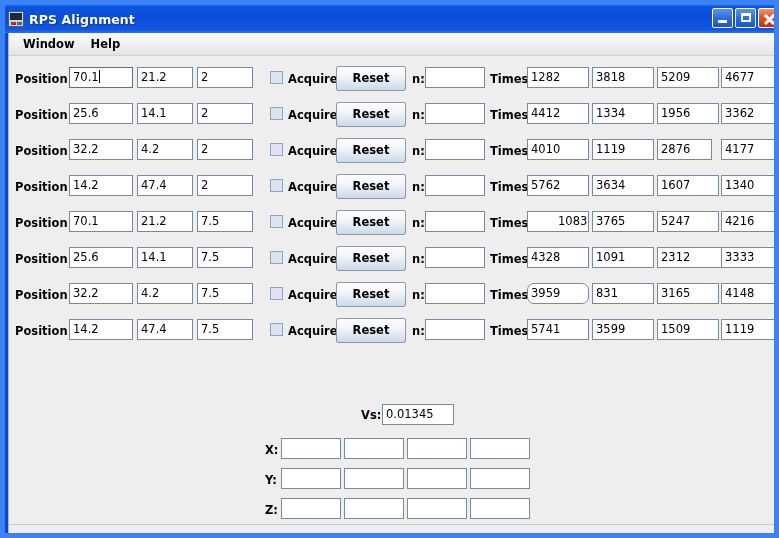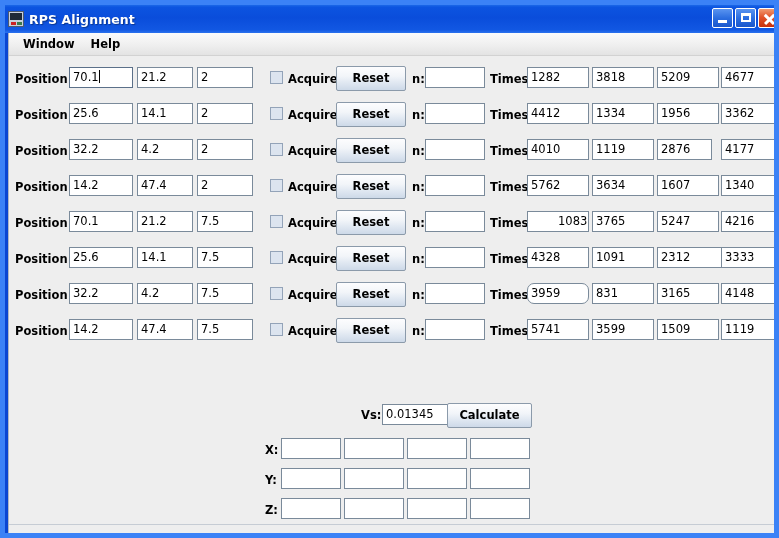--- a/index.html
+++ b/index.html
@@ -406,21 +406,20 @@
           <div class="tf" style="left:583px; top:262px; width:62px;">3599</div>
           <div class="tf" style="left:648px; top:262px; width:62px;">1509</div>
           <div class="tf" style="left:712px; top:262px; width:60px;">1119</div>
         </div>
 
 
       <div class="lbl" style="left:352px; top:351px;">Vs:</div>
 
       <div class="tf" style="left:373px; top:347px; width:72px;">0.01345</div>
 
-      <div class="btn" style="left:438px; top:346px; width:85px; height:25px; line-height:23px;">Calculate</div>
 
       <div id="results-host">
           <div class="lbl" style="left:256px; top:386px;">X:</div>
           <div class="tf" style="left:272px; top:381px; width:60px;"></div>
           <div class="tf" style="left:335px; top:381px; width:60px;"></div>
           <div class="tf" style="left:398px; top:381px; width:60px;"></div>
           <div class="tf" style="left:461px; top:381px; width:60px;"></div>
           <div class="lbl" style="left:256px; top:416px;">Y:</div>
           <div class="tf" style="left:272px; top:411px; width:60px;"></div>
           <div class="tf" style="left:335px; top:411px; width:60px;"></div>

